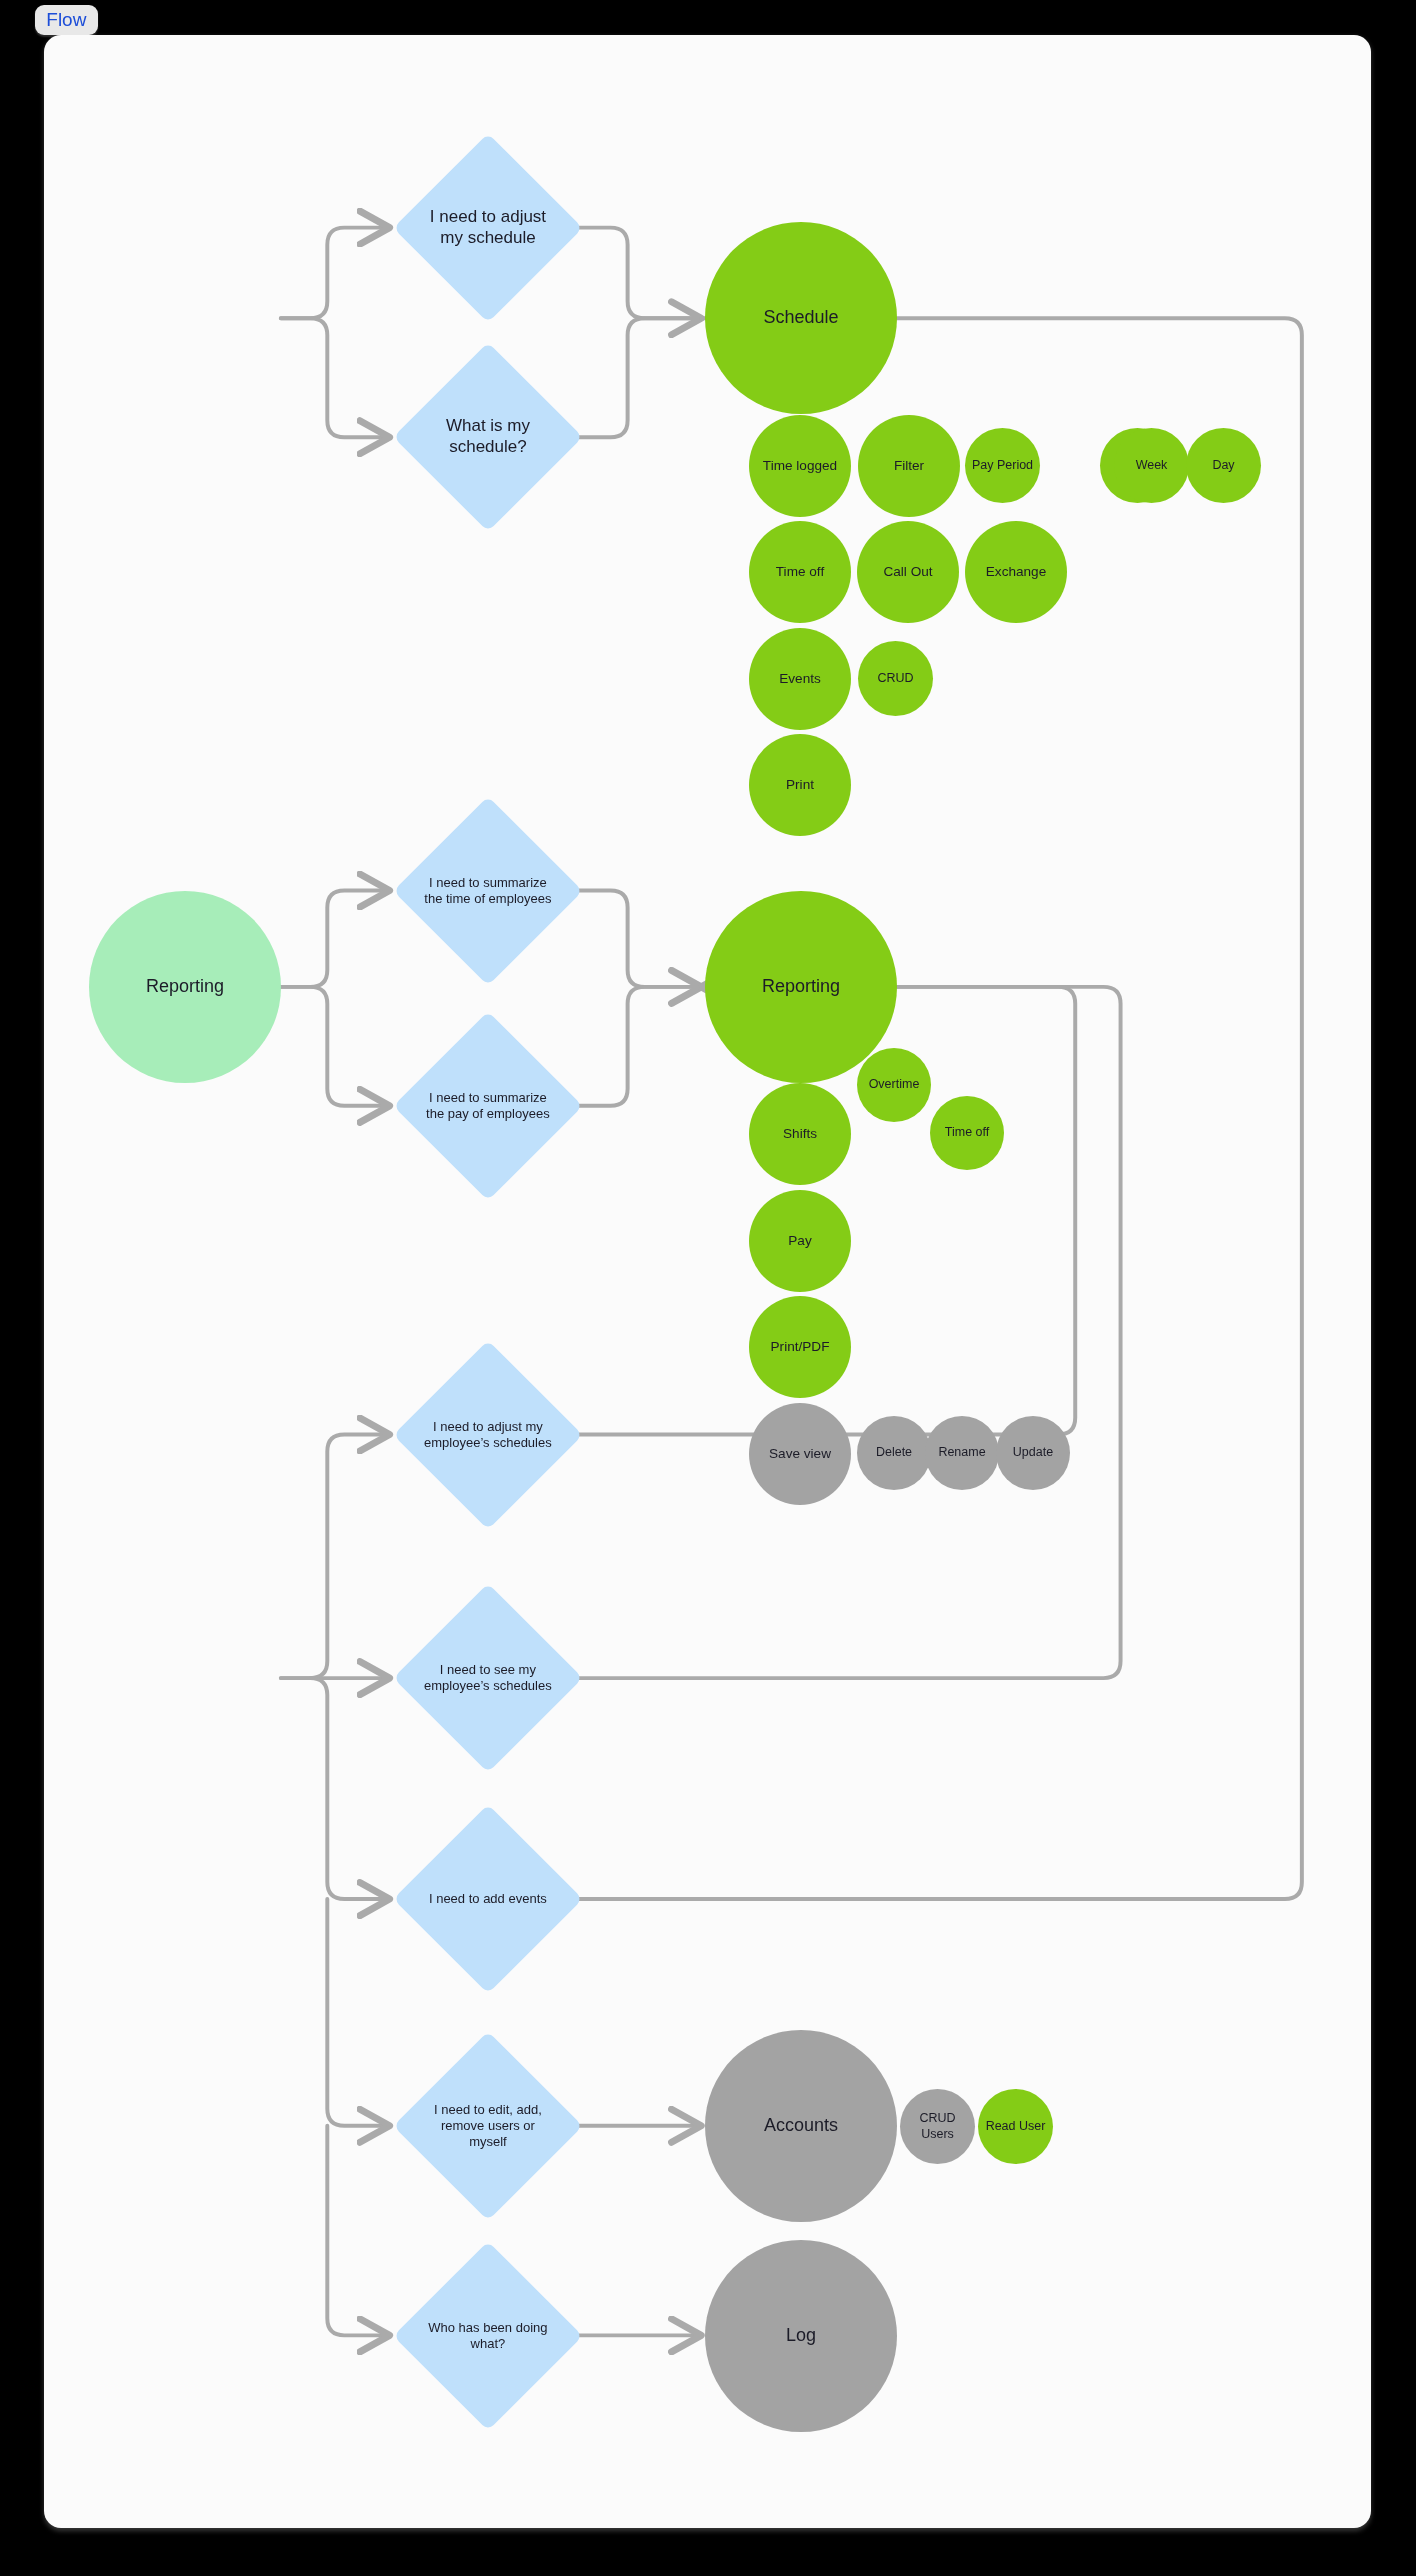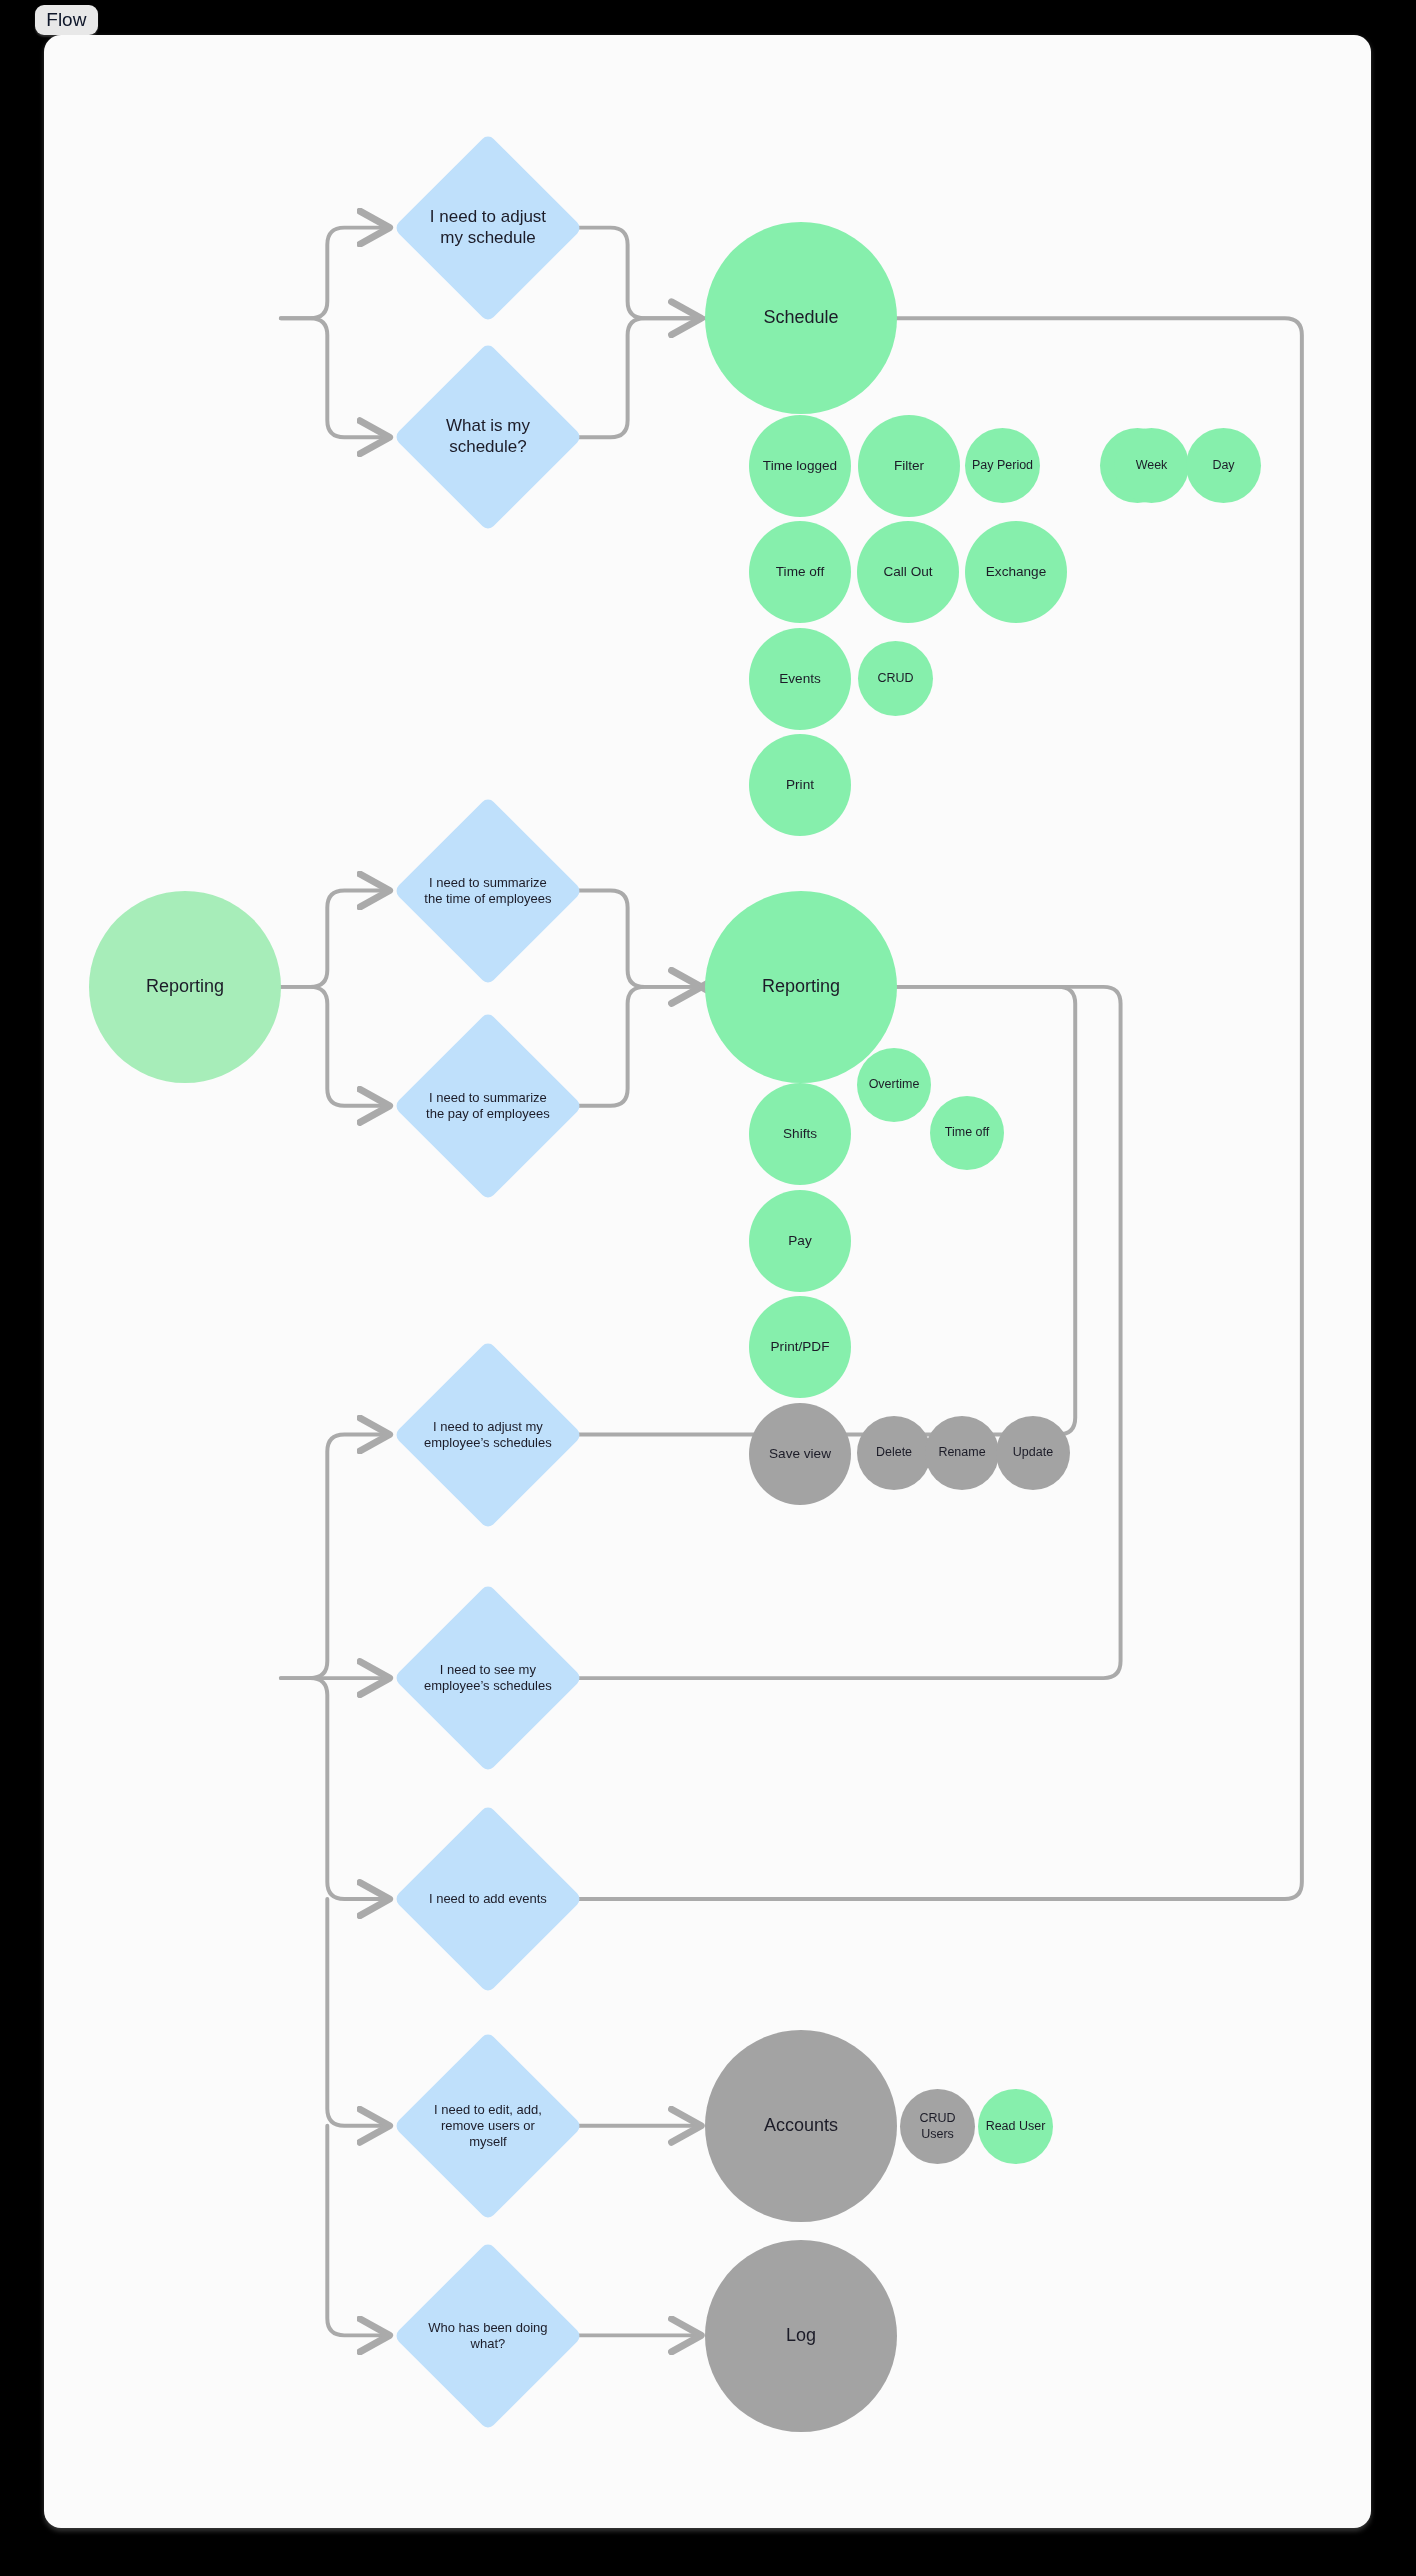--- a/index.html
+++ b/index.html
@@ -7,21 +7,21 @@
     width:1417px;height:2576px;
     font-family:"Liberation Sans","DejaVu Sans",sans-serif;
     -webkit-font-smoothing:antialiased;
     position:relative;overflow:hidden;
   }
   #root{position:absolute;inset:0;background:#000;}
 
   
   .tab{
     position:absolute;left:35px;top:4.5px;
-    background:#e8e8e8;color:#0f172a;
+    background:#e8e8e8;color:#1d4ed8;
     border-radius:9px;
     padding:5.1px 11.3px 6.2px 11.3px;
     font-size:19px;line-height:1;
     box-shadow:0 1.1px 1.7px rgba(255,255,255,.18);
   }
 
   
   .canvas{
     position:absolute;left:44px;top:35px;
     width:1327px;height:2493px;
@@ -41,21 +41,21 @@
     color:#1c1c28;
     box-sizing:border-box;
     line-height:1.22;
     padding:2.3px;
   }
   .ellipse{border-radius:50%;}
   .diamond{transform:rotate(45deg);border-radius:8px;}
   .diamond > span{transform:rotate(-45deg);display:block;width:150%;}
 
   .c-blue{background:#bfe0fb;}
-  .c-purple{background:#86efac;}
+  .c-purple{background:#84cc16;}
   .c-green{background:#a7edb9;}
   .c-orange{background:#a3a3a3;}
 </style>
 </head>
 <body>
 
 <div id="root">
 
   <div class="tab">Flow</div>
 

